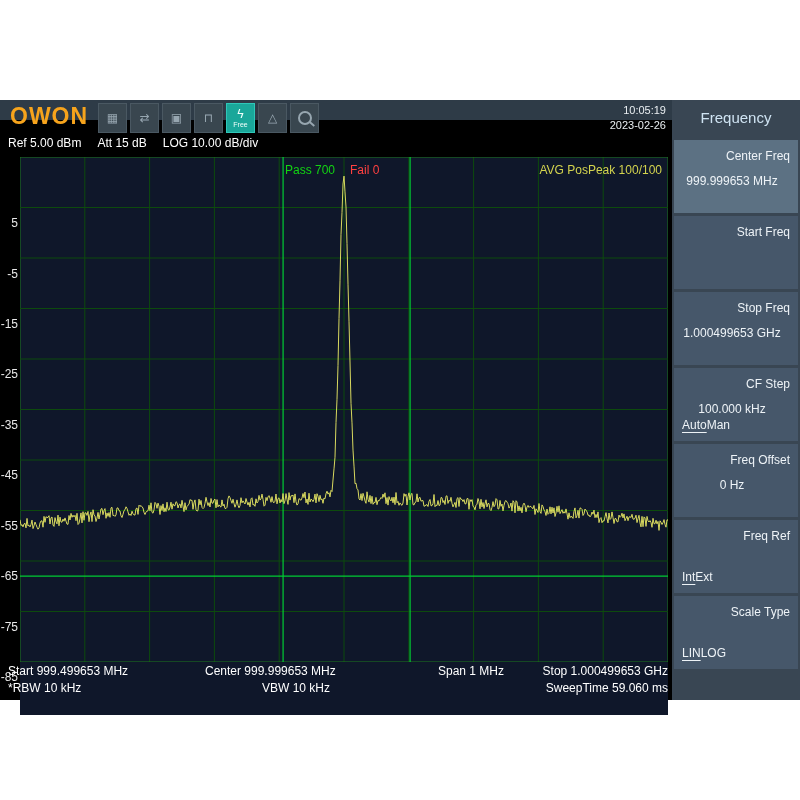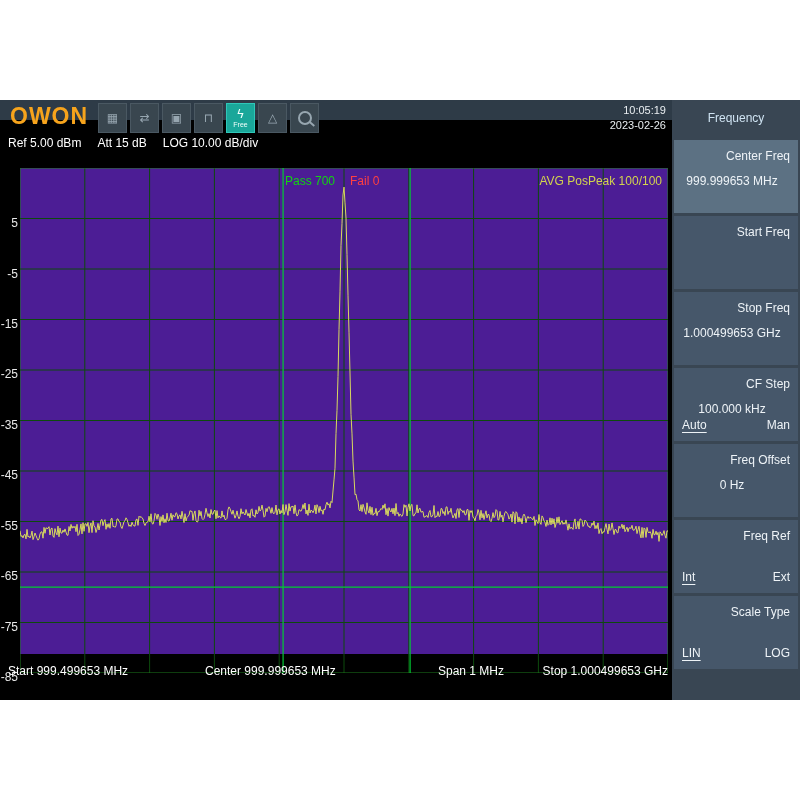--- a/index.html
+++ b/index.html
@@ -22,43 +22,43 @@
     right:-5px;bottom:-2px;transform:rotate(40deg);}
   .clock{position:absolute;right:6px;top:3px;text-align:right;color:#e9eef1;
     font-size:11px;line-height:15px;margin-left:32px;}
 
   .statusline{position:absolute;left:0;top:36px;width:672px;height:21px;background:#000;
     color:#ffffff;font-size:12px;display:flex;gap:16px;
     padding-left:8px;box-sizing:border-box;}
 
   .plotarea{position:absolute;left:0;top:57px;width:672px;height:505px;background:#000;}
   .ytick{position:absolute;width:18px;text-align:right;color:#e8e8e8;font-size:12px;}
-  .plot{position:absolute;left:20px;top:11px;width:648px;height:486px;background:#4c1d95;}
+  .plot{position:absolute;left:20px;top:0;width:648px;height:558px;background:#0f172a;}
   .plot svg{position:absolute;left:0;top:0;display:block;}
   .passlbl{position:absolute;left:265px;top:6px;color:#12d412;font-size:12px;}
   .faillbl{position:absolute;left:330px;top:6px;color:#ff4040;font-size:12px;}
   .avglbl{position:absolute;right:6px;top:6px;color:#d3d34e;font-size:12px;}
 
   .foot{position:absolute;left:0;width:672px;height:16px;color:#ffffff;font-size:12px;}
   .foot1{top:564px;} .foot2{top:581px;}
   .foot span{position:absolute;white-space:nowrap;}
   .f-start{left:8px;} .f-center{left:205px;} .f-span{left:438px;} .f-stop{right:4px;}
   .f-rbw{left:8px;} .f-vbw{left:262px;} .f-sweep{right:4px;}
 
   
   .menu{position:absolute;left:672px;top:0;width:128px;height:600px;background:#394653;}
-  .menu-title{height:36px;line-height:36px;text-align:center;color:#cfe3f2;font-size:12px;}
+  .menu-title{height:36px;line-height:36px;text-align:center;color:#cfe3f2;font-size:15px;}
   .menu-btn{position:absolute;left:2px;width:124px;height:73px;background:#46576a;color:#eef3f7;}
   .menu-btn.selected{background:#5c7183;}
   .mb1{top:40px;} .mb2{top:116px;} .mb3{top:192px;} .mb4{top:268px;}
   .mb5{top:344px;} .mb6{top:420px;} .mb7{top:496px;}
   .btn-label{text-align:right;padding:9px 8px 0 0;font-size:12px;}
   .btn-value{text-align:center;padding:11px 8px 0 0;font-size:12px;}
   .btn-opts{position:absolute;left:0;right:0;bottom:9px;display:flex;
-    justify-content:space-between;padding:0 8px;font-size:12px;}
+    padding:0 8px;font-size:12px;}
   .opt-sel{text-decoration:underline;text-underline-offset:3px;}
 </style>
 </head>
 <body>
 
 <div class="device">
 
   <div class="left">
 
     <div class="topbar">
@@ -150,20 +150,25 @@
         <div class="avglbl">AVG PosPeak 100/100</div>
       </div>
     </div>
 
     <div class="foot foot1">
       <span class="f-start">Start 999.499653 MHz</span>
       <span class="f-center">Center 999.999653 MHz</span>
       <span class="f-span">Span 1 MHz</span>
       <span class="f-stop">Stop 1.000499653 GHz</span>
     </div>
+    <div class="foot foot2">
+      <span class="f-rbw">*RBW 10 kHz</span>
+      <span class="f-vbw">VBW 10 kHz</span>
+      <span class="f-sweep">SweepTime 59.060 ms</span>
+    </div>
   </div>
 
   <div class="menu">
     <div class="menu-title">Frequency</div>
 
     <div class="menu-btn selected mb1">
       <div class="btn-label">Center Freq</div>
       <div class="btn-value">999.999653 MHz</div>
     </div>
 

